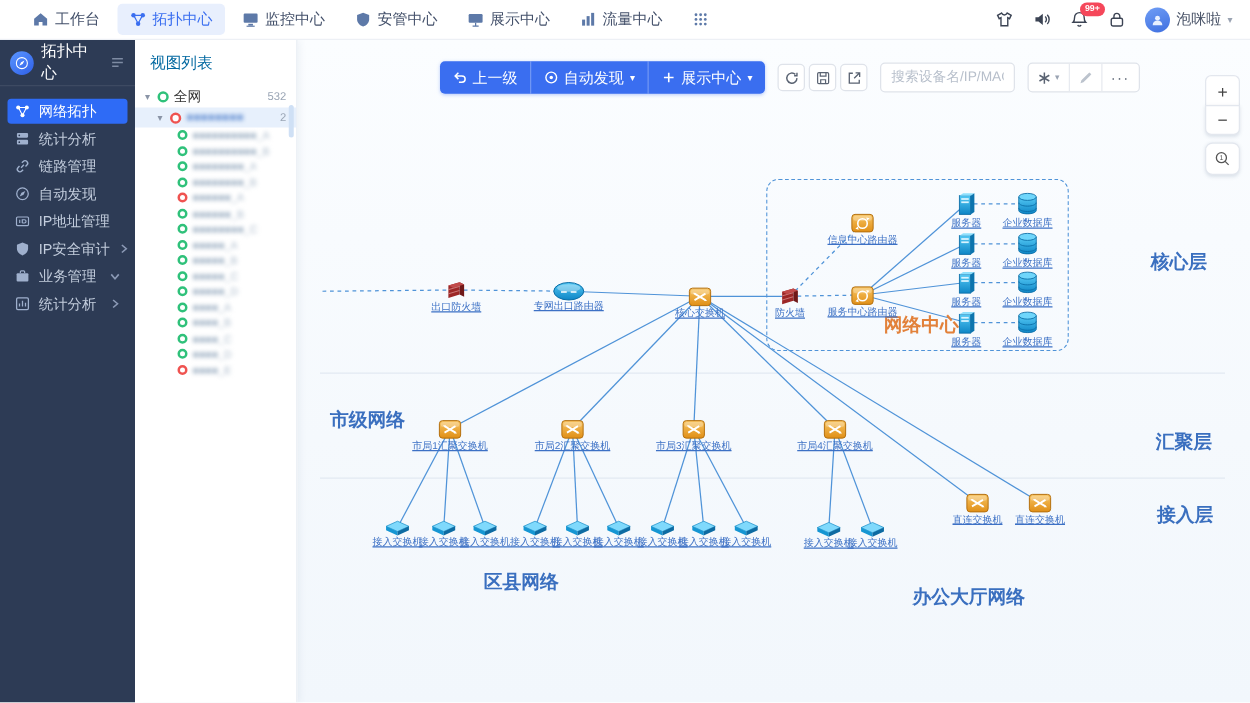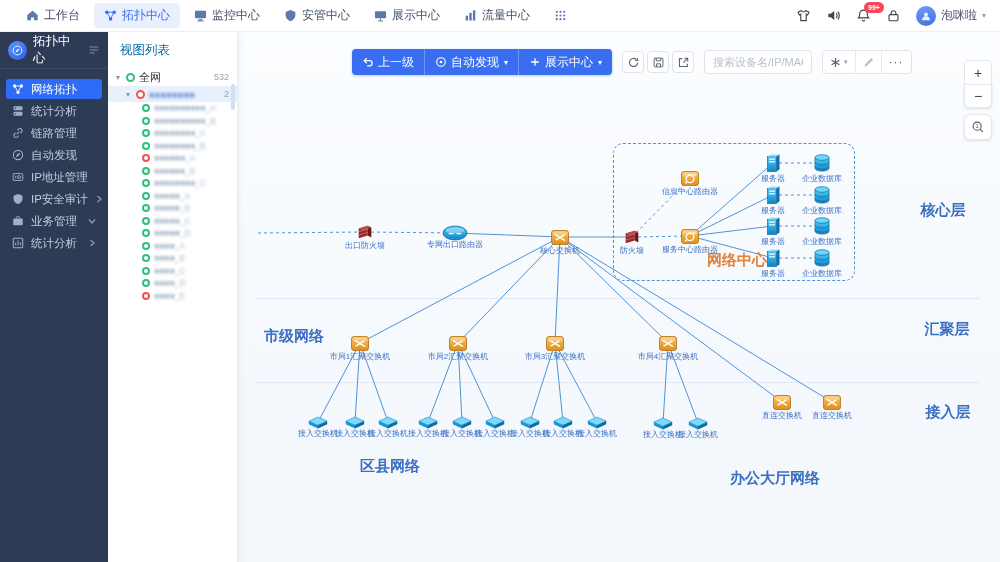--- a/index.html
+++ b/index.html
@@ -83,21 +83,21 @@
   .canvas { position:absolute; top:32px; left:238px; width:762px; height:530px;
     background:linear-gradient(180deg,#fbfdff 0%,#f5f9fd 60%,#f2f7fc 100%); overflow:hidden; }
   #links { position:absolute; left:0; top:0; z-index:1; }
   #links line.s { stroke:#4f93d8; stroke-width:1; }
   #links line.d { stroke:#4f93d8; stroke-width:1; stroke-dasharray:3 3; }
   .dashed-box { position:absolute; border:1px dashed #4f93d8; border-radius:10px; z-index:0; }
   .hline { position:absolute; height:1px; background:#e2e9f2; z-index:0; }
   .node { position:absolute; width:0; height:0; z-index:3; }
   .node .ic { position:absolute; left:0; top:0; transform:translate(-50%,-50%); display:flex; }
   .node .lb { position:absolute; left:0; top:10px; transform:translateX(-50%); white-space:nowrap;
-    font-size:8px; color:#3d71c5; line-height:1; }
+    font-size:8px; color:#3d71c5; line-height:1;text-decoration:underline; }
   .node.server .lb, .node.db .lb { top:12px; }
   .node.oval .lb, .node.access .lb { top:8px; }
   .region { position:absolute; transform:translate(-50%,-50%); font-weight:bold; white-space:nowrap; z-index:2; }
   .region.blue { color:#3a6fbf; font-size:15px; }
   .region.orange { color:#e2813a; font-size:15px; }
 
   
   .toolbar { position:absolute; left:114px; top:17px; display:flex; align-items:center; gap:10px; z-index:6; }
   .btn-group { display:flex; background:#3a6ef0; border-radius:4px; overflow:hidden;
     box-shadow:0 1px 3px rgba(58,110,240,.35); }
@@ -495,24 +495,24 @@
         <line x1="430" y1="311" x2="460" y2="391" class="s"></line>
       </svg>
     <div class="dashed-box" id="net-box" style="left: 375px; top: 111px; width: 242px; height: 138px;"></div>
     <div id="hlines">
         <div class="hline" style="left:18px;top:266px;width:724px"></div>
         <div class="hline" style="left:18px;top:350px;width:724px"></div>
       </div>
     <div id="region-labels">
         <div class="region orange" style="left:499px;top:228px">网络中心</div>
         <div class="region blue" style="left:56px;top:304px">市级网络</div>
-        <div class="region blue" style="left:152px;top:434px">区县网络</div>
+        <div class="region blue" style="left:179px;top:434px">区县网络</div>
         <div class="region blue" style="left:537px;top:446px">办公大厅网络</div>
         <div class="region blue" style="left:705px;top:178px">核心层</div>
-        <div class="region blue" style="left:709px;top:297px">汇聚层</div>
+        <div class="region blue" style="left:709px;top:322px">汇聚层</div>
         <div class="region blue" style="left:710px;top:380px">接入层</div>
       </div>
     <div id="nodes">
         <div class="node firewall" style="left:127px;top:200px">
     <span class="ic">
             <svg width="18" height="18" viewBox="0 0 20 20">
               <polygon points="3,6 13,3 13,14 3,17" fill="#9c2727"></polygon>
               <polygon points="13,3 17,5 17,16 13,14" fill="#6f1818"></polygon>
               <polygon points="3,6 13,3 17,5 7,8" fill="#c14a4a"></polygon>
               <path d="M3 9.7 13 6.8M3 13.4 13 10.4" stroke="#d98f8f" stroke-width="0.7" fill="none"></path>

